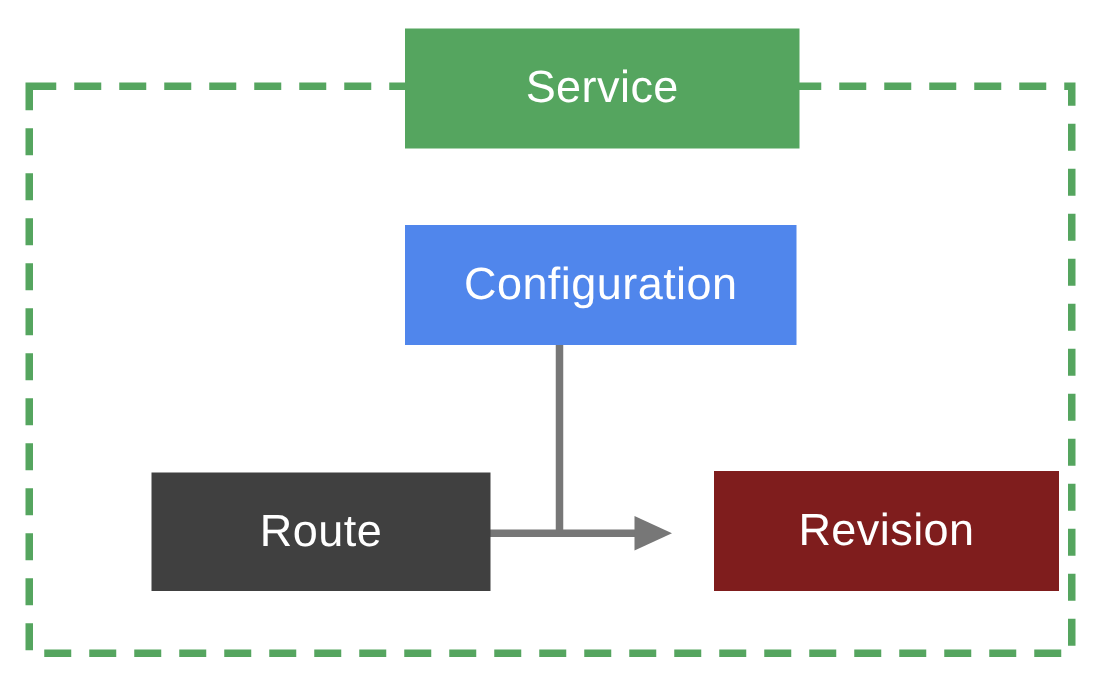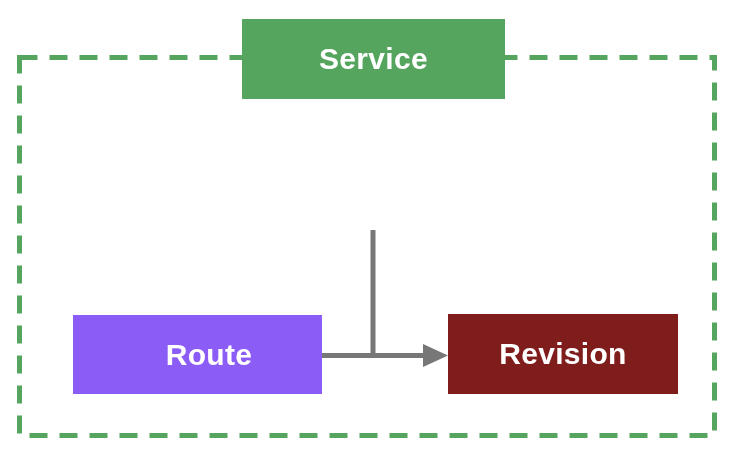--- a/index.html
+++ b/index.html
@@ -20,25 +20,26 @@
     left: 0;
     top: 0;
     width: 740px;
     height: 456px;
   }
   .node {
     position: absolute;
     display: flex;
     align-items: center;
     justify-content: center;
-    font-weight: bold;
+    font-weight: normal;
     font-size: 30px;
     color: #ffffff;
     letter-spacing: 0.3px;
     user-select: none;
+    margin-left: 28px;
   }
   .node-service       { left: 242px; top: 19px;  width: 263px; height: 80px; }
   .node-configuration { left: 242px; top: 150px; width: 261px; height: 80px; }
   .node-route         { left: 73px;  top: 315px; width: 226px; height: 79px; }
   .node-revision      { left: 448px; top: 314px; width: 230px; height: 80px; }
 </style>
 </head>
 <body>
 
 <div class="canvas">
@@ -51,22 +52,25 @@
 
     <line x1="299" y1="355.5" x2="426" y2="355.5" stroke-width="5" stroke="#777777"></line>
 
     <polygon points="423,344 448,355.5 423,367" fill="#777777"></polygon>
   </svg>
 
   <div class="node node-service" style="background-color: rgb(85, 165, 95);">
     <span>Service</span>
   </div>
 
+  <div class="node node-configuration" style="background-color: rgb(80, 134, 236);">
+    <span>Configuration</span>
+  </div>
 
-  <div class="node node-route" style="background-color: #8b5cf6; padding-left: 23px;">
+  <div class="node node-route" style="background-color: #404040;">
     <span>Route</span>
   </div>
 
   <div class="node node-revision" style="background-color: #7f1d1d;">
     <span>Revision</span>
   </div>
 
 </div>
 
 </body></html>

